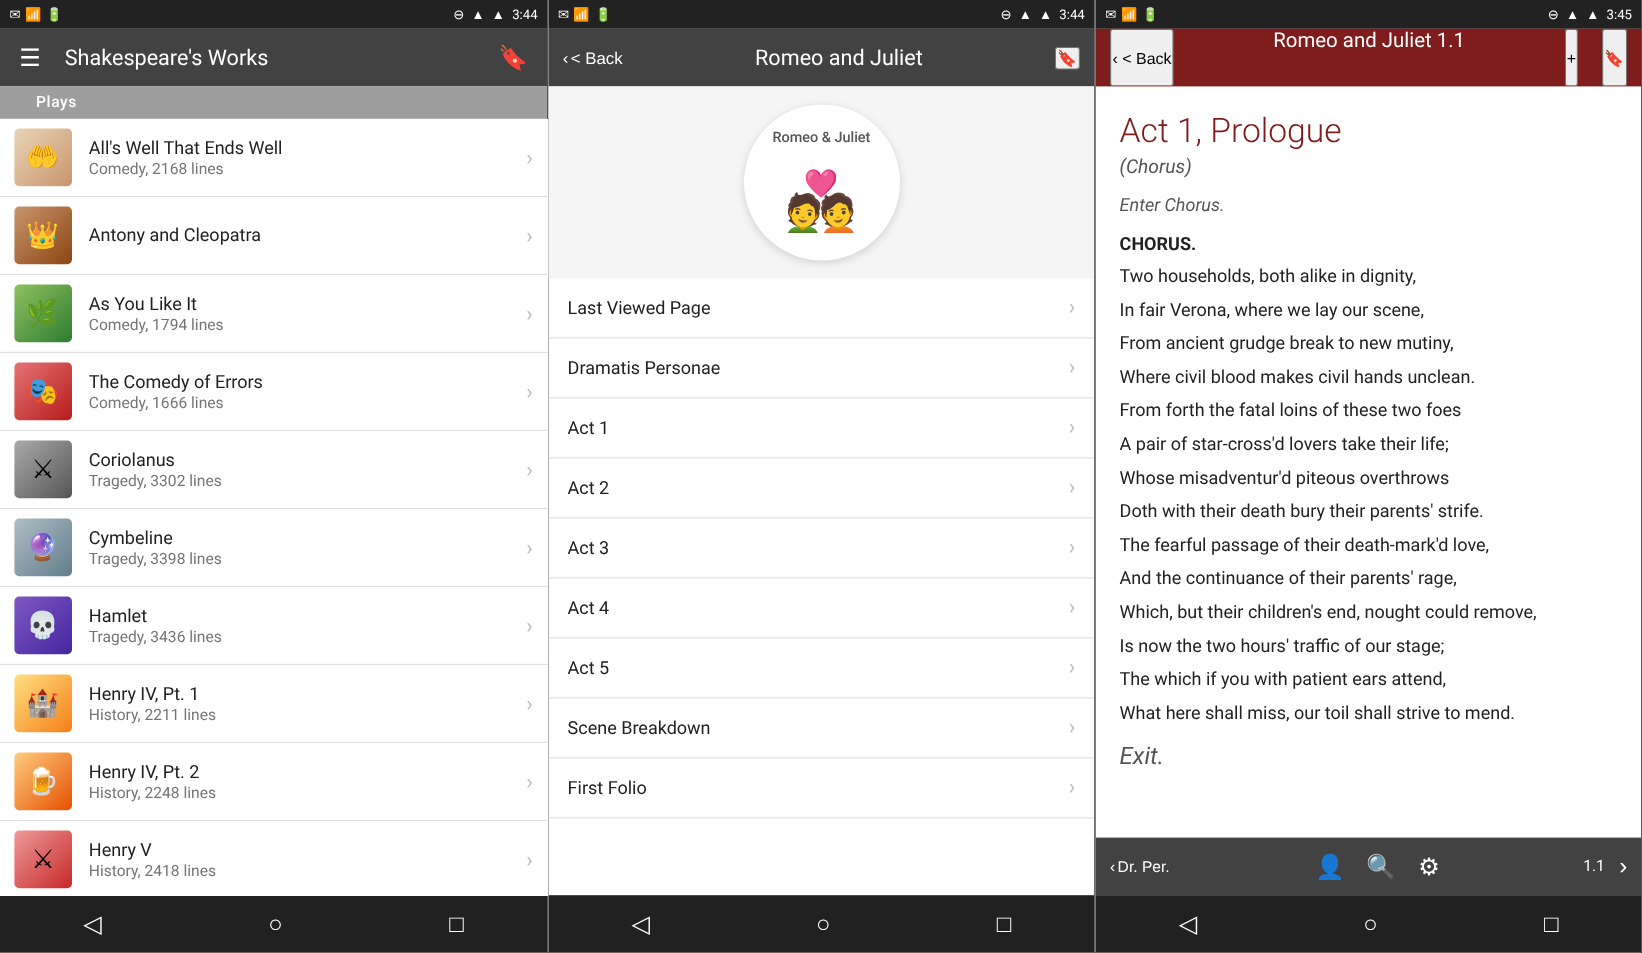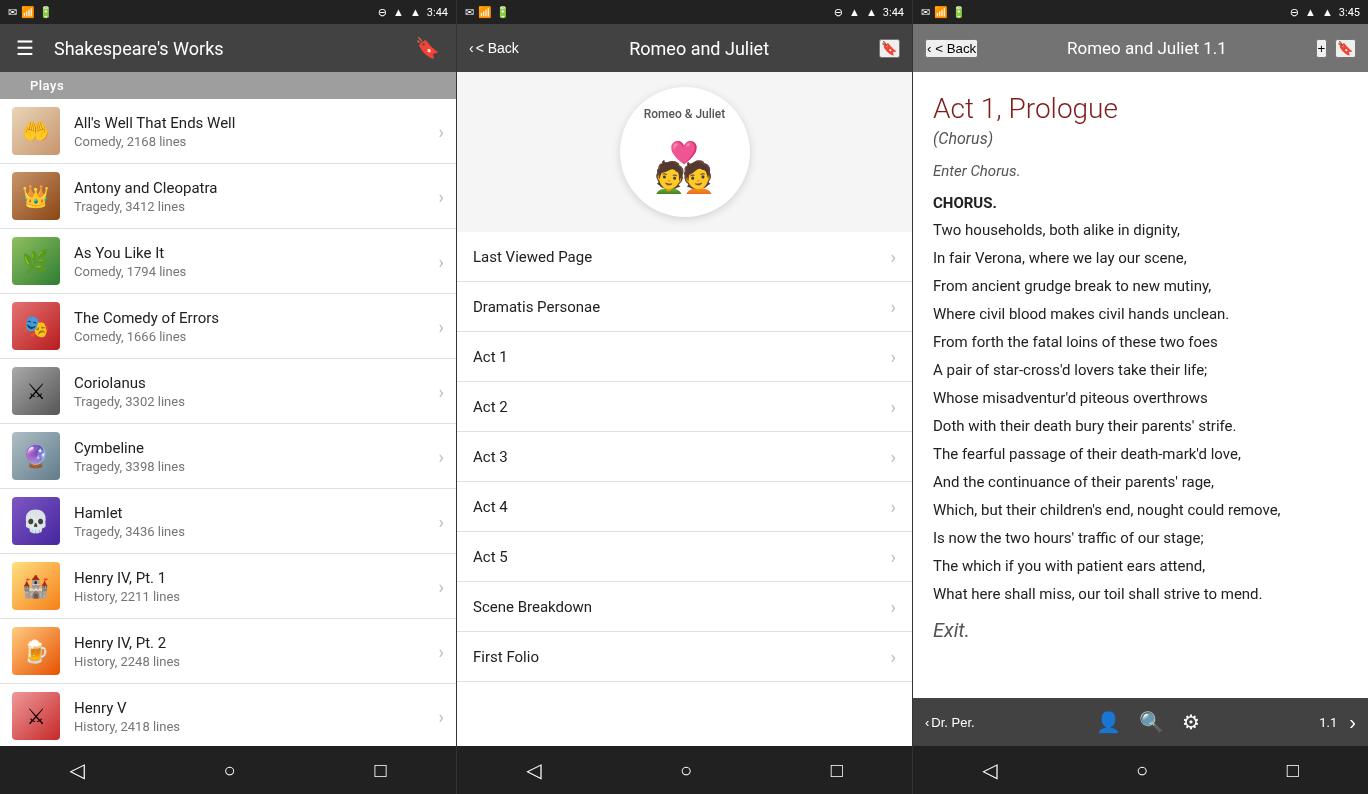--- a/index.html
+++ b/index.html
@@ -205,27 +205,26 @@
     .menu-item .menu-label { flex: 1; }
     .menu-item .chevron { color: #bdbdbd; font-size: 18px; }
 
     
     .panel-3 {
       width: 456px;
       background: #fff;
       border-left: 1px solid #333;
     }
     .panel-3 .toolbar {
-      background: #737373;
+      background: #7f1d1d;
       color: #fff;
       height: 48px;
       display: flex;
-      align-items: center;
       padding: 0 12px;
-      gap: 8px;
+      gap: 20px;
     }
     .panel-3 .toolbar .title {
       flex: 1;
       font-size: 17px;
       font-weight: 400;
       color: #fff;
       text-align: center;
     }
     .reading-content {
       flex: 1;
@@ -357,21 +356,20 @@
       <div class="play-info">
         <div class="play-name">All's Well That Ends Well</div>
         <div class="play-meta">Comedy, 2168 lines</div>
       </div>
       <span class="chevron">›</span>
     </div>
       <div class="play-item">
       <div class="play-thumbnail thumb-ac">👑</div>
       <div class="play-info">
         <div class="play-name">Antony and Cleopatra</div>
-        <div class="play-meta">Tragedy, 3412 lines</div>
       </div>
       <span class="chevron">›</span>
     </div>
       <div class="play-item">
       <div class="play-thumbnail thumb-ayl">🌿</div>
       <div class="play-info">
         <div class="play-name">As You Like It</div>
         <div class="play-meta">Comedy, 1794 lines</div>
       </div>
       <span class="chevron">›</span>

